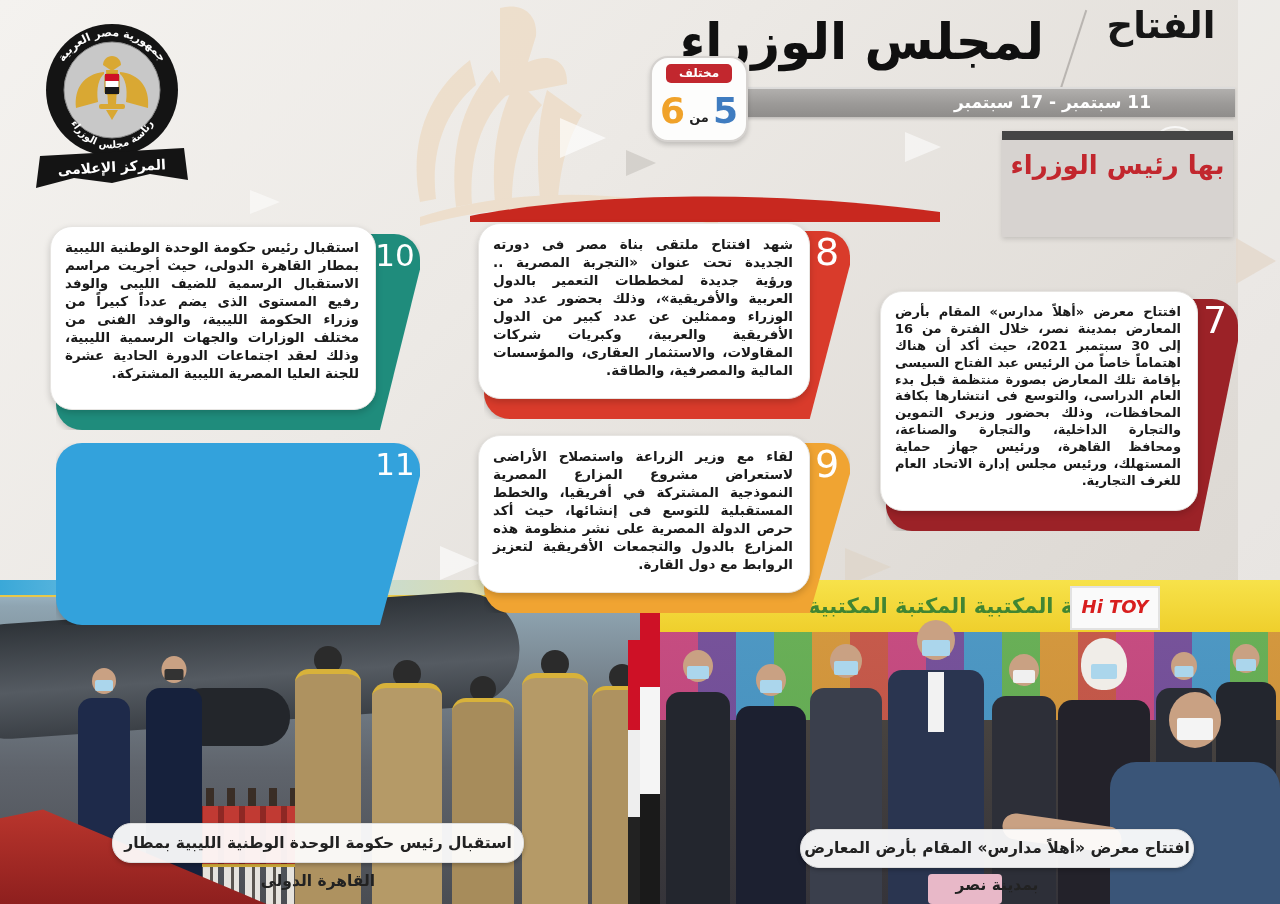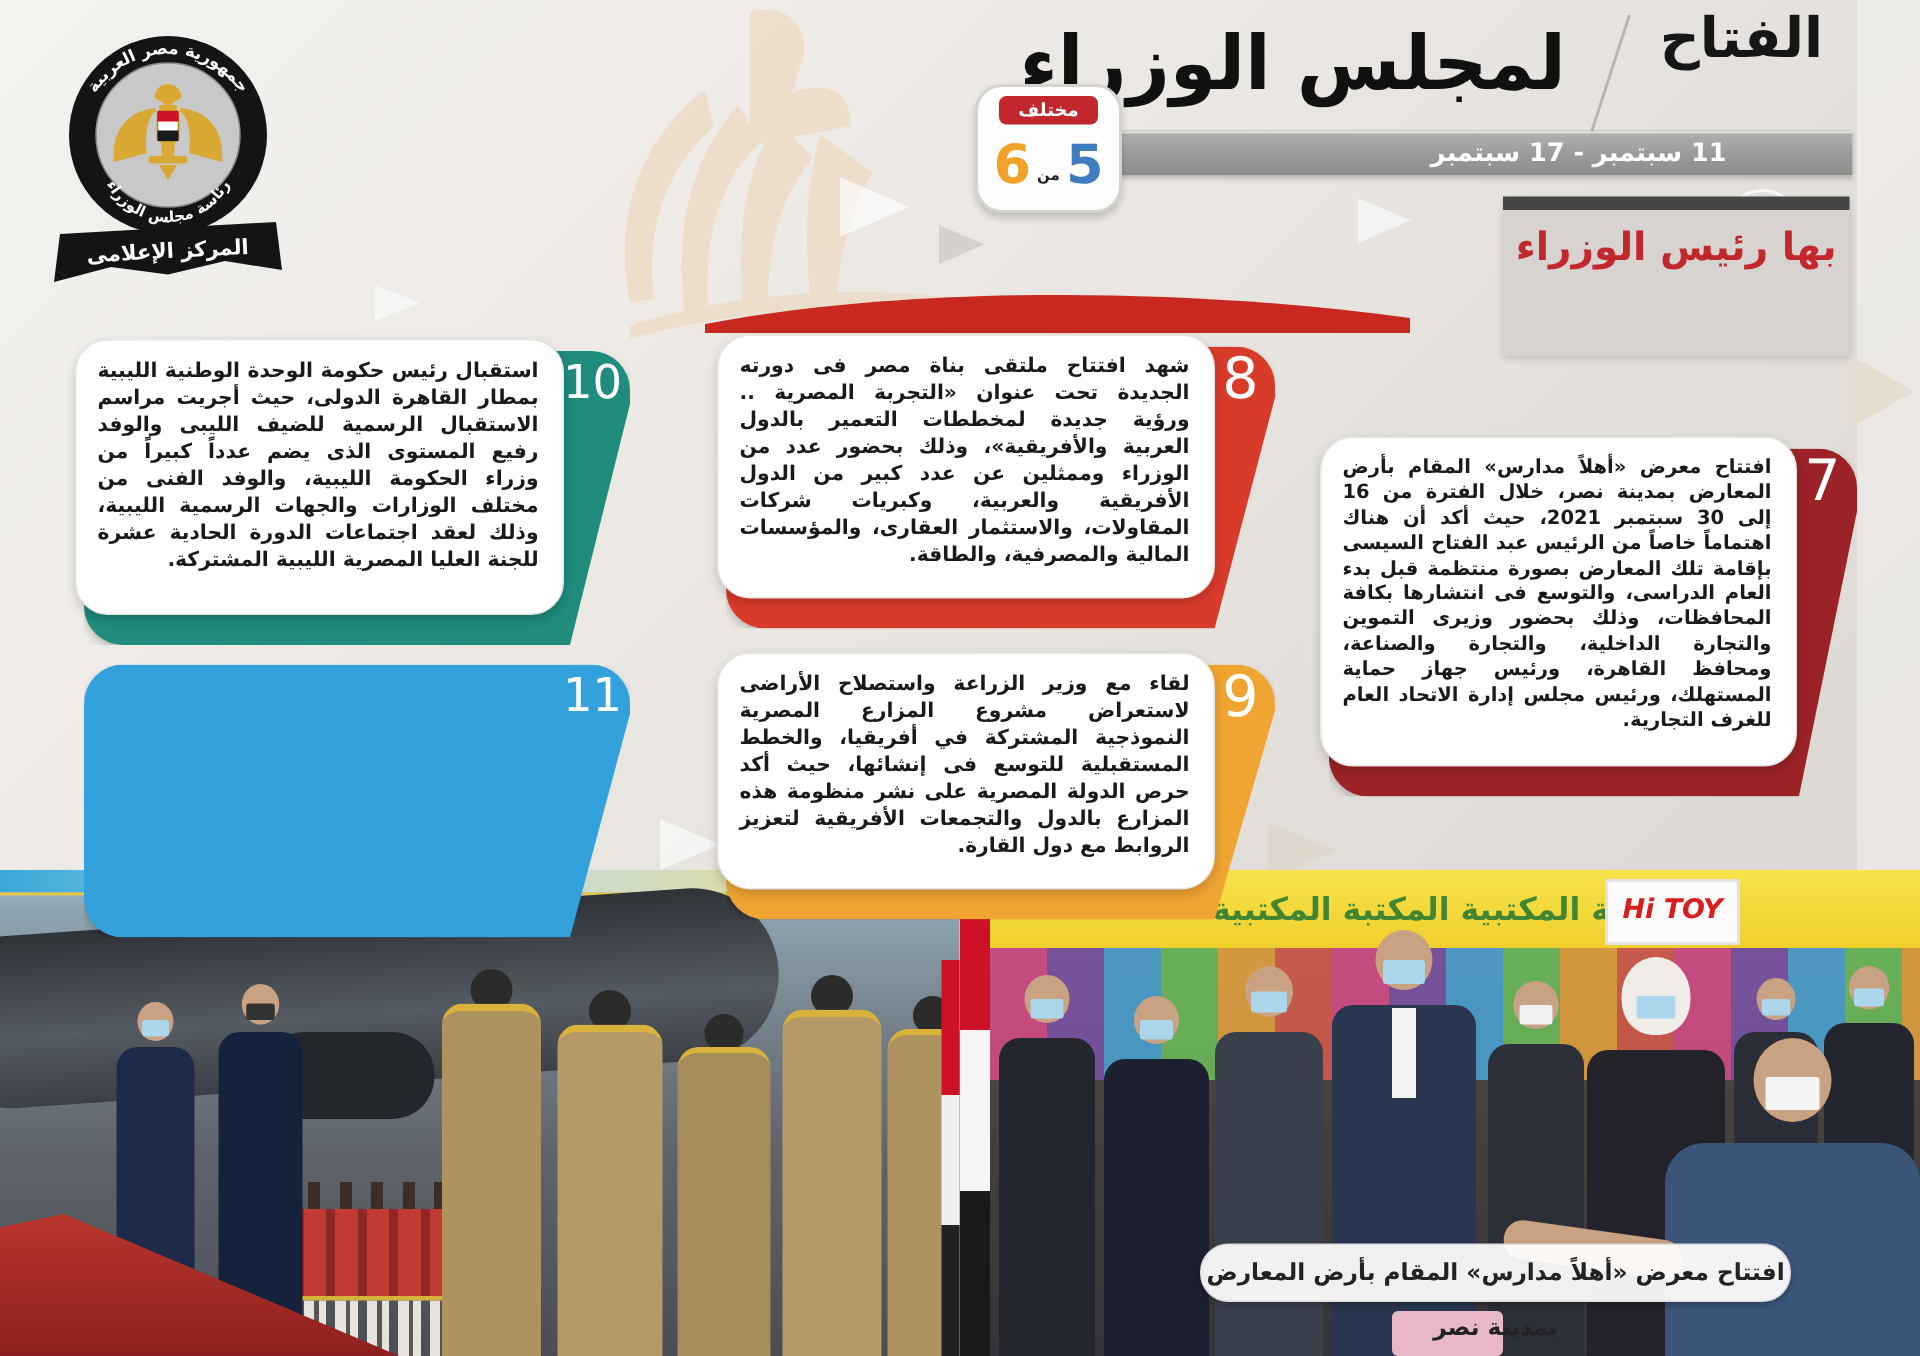--- a/index.html
+++ b/index.html
@@ -20,21 +20,21 @@
   .title-divider{position:absolute;left:1072px;top:8px;width:2px;height:86px;background:#B9B5B1;transform:rotate(18deg);z-index:6;}
   .title-main{position:absolute;left:632px;top:12px;width:412px;text-align:right;font-size:50px;font-weight:bold;color:#101010;line-height:1.2;z-index:6;}
   .date-bar{position:absolute;left:688px;top:87px;width:547px;height:30px;z-index:6;
     background:linear-gradient(180deg,#B4B2B0 0%,#9C9A98 55%,#8F8D8B 100%);
     box-shadow:inset 0 2px 0 rgba(255,255,255,.55),0 2px 3px rgba(0,0,0,.18);}
   .date-bar span{display:block;color:#FFFFFF;font-weight:bold;font-size:17px;line-height:30px;text-align:right;padding-right:84px;}
   .page-badge{position:absolute;left:650px;top:56px;width:94px;height:82px;background:#FDFDFC;border:2px solid #D5D2CF;border-radius:18px;box-shadow:0 3px 5px rgba(0,0,0,.18);z-index:7;}
   .badge-tab{position:absolute;top:6px;left:50%;transform:translateX(-50%);width:66px;height:19px;background:#C2272E;border-radius:5px;color:#fff;font-size:12px;font-weight:bold;text-align:center;line-height:19px;}
   .badge-nums{position:absolute;top:26px;left:0;right:0;bottom:4px;display:flex;justify-content:center;align-items:center;gap:4px;}
   .badge-cur{font-size:36px;font-weight:bold;color:#3F7CC0;}
-  .badge-sep{font-size:10px;font-weight:bold;color:#222;margin-top:14px;}
+  .badge-sep{font-size:13px;font-weight:bold;color:#222;margin-top:14px;}
   .badge-tot{font-size:36px;font-weight:bold;color:#F0A229;}
   .section-box{position:absolute;left:1002px;top:131px;width:231px;height:97px;background:#D7D3D0;border-top:9px solid #454545;box-shadow:0 2px 5px rgba(0,0,0,.15);z-index:6;}
   .section-box .ln{color:#C2272E;font-size:26px;font-weight:bold;text-align:center;line-height:1.42;}
   .section-box .wrap{padding-top:7px;}
   
   .card{position:absolute;z-index:5;}
   .card-shape{position:absolute;left:6px;right:0;top:8px;bottom:0;border-radius:26px;
     clip-path:polygon(0 0,100% 0,100% 18%,89% 100%,0 100%);box-shadow:0 3px 6px rgba(0,0,0,.2);}
   .card-white{position:absolute;left:0;top:0;background:#FFFFFF;border:1px solid #E7E5E2;border-radius:22px;box-shadow:0 3px 7px rgba(0,0,0,.18);}
   .card-num{position:absolute;top:10px;right:2px;width:42px;text-align:center;color:#fff;font-size:38px;font-weight:normal;line-height:1;}
@@ -172,20 +172,21 @@
       <span class="hd" style="top:0;width:24px;height:26px;"></span>
         <span class="mk" style="top:12px;width:18px;height:11px;"></span>
         <span class="bd" style="height:206px;background:#1E2A4A;"></span>
       </div>
     <div class="fig" style="left:146px;top:76px;width:56px;height:248px;">
       <span class="hd" style="top:0;width:25px;height:27px;"></span>
         <span class="mk" style="top:13px;width:19px;height:11px;background:#333;"></span>
         <span class="bd" style="height:216px;background:#16213C;"></span>
       </div>
     <div style="position:absolute;left:0;bottom:0;width:430px;height:110px;background:linear-gradient(180deg,#C0392F,#8E1F1E);clip-path:polygon(0 22%,10% 14%,62% 100%,0 100%);"></div>
+    <div class="photo-caption" style="left:112px;top:243px;width:410px;height:38px;line-height:38px;">استقبال رئيس حكومة الوحدة الوطنية الليبية بمطار القاهرة الدولى</div>
   </div>
 
   <div class="photo" style="left:640px;">
     <div style="position:absolute;inset:0;background:linear-gradient(180deg,#6E6455 0%,#4A4540 35%,#35343A 100%);"></div>
     <div style="position:absolute;left:20px;top:0;width:620px;height:52px;background:linear-gradient(#F7E24A,#EFCF2C);overflow:hidden;white-space:nowrap;text-align:center;">
       <span style="display:inline-block;color:#2E7D32;font-weight:bold;font-size:21px;line-height:52px;opacity:.9;">المكتبة المكتبية المكتبة المكتبية</span>
     </div>
     <div style="position:absolute;left:430px;top:6px;width:86px;height:40px;background:#FAFAFA;border:2px solid #E2E2E2;text-align:center;direction:ltr;">
       <span style="color:#D81E1E;font-weight:bold;font-style:italic;font-size:18px;line-height:38px;">Hi TOY</span>
     </div>

